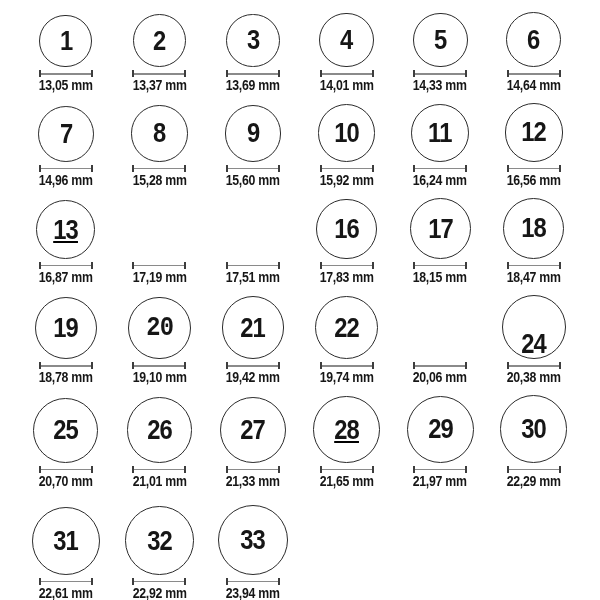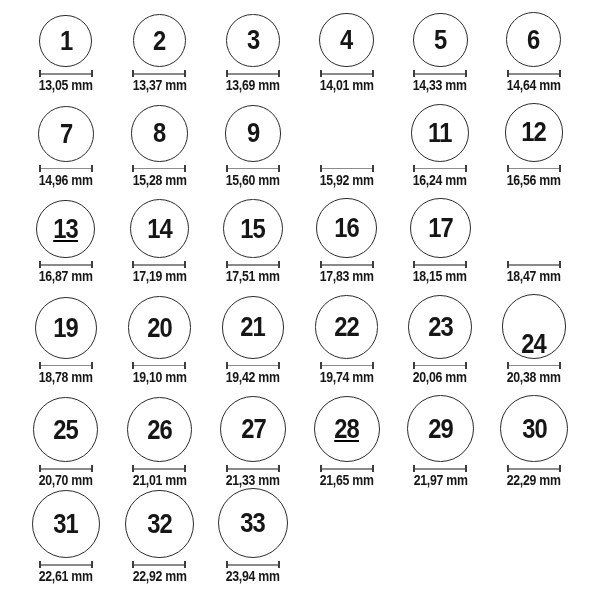--- a/index.html
+++ b/index.html
@@ -18,22 +18,21 @@
     width: 600px;
     padding: 12px 19px 0 19px;
   }
   .row {
     display: flex;
     justify-content: flex-start;
     align-items: flex-end;
     margin-bottom: 10px;
   }
   .row.last-gap {
-    margin-bottom: 0;
-    justify-content: space-between;
+    margin-bottom: 16px;
   }
   .cell {
     width: 93.6px;
     display: flex;
     flex-direction: column;
     align-items: center;
     justify-content: flex-end;
   }
   .circle {
     box-sizing: border-box;
@@ -163,20 +162,23 @@
       <div class="cell">
         <div class="circle" style="width: 56.8px; height: 56.8px;">
           <span class="num">9</span>
         </div>
         <div class="dim">
           <span class="line"></span>
         </div>
         <div class="mm">15,60 mm</div>
       </div>
       <div class="cell">
+        <div class="circle" style="width: 57.3px; height: 57.3px;">
+          <span class="num">10</span>
+        </div>
         <div class="dim">
           <span class="line"></span>
         </div>
         <div class="mm">15,92 mm</div>
       </div>
       <div class="cell">
         <div class="circle" style="width: 57.8px; height: 57.8px; text-align: right;">
           <span class="num">11</span>
         </div>
         <div class="dim">
@@ -198,32 +200,26 @@
       <div class="cell">
         <div class="circle" style="width: 58.8px; height: 58.8px; text-decoration: underline;">
           <span class="num">13</span>
         </div>
         <div class="dim">
           <span class="line"></span>
         </div>
         <div class="mm">16,87 mm</div>
       </div>
       <div class="cell">
-        <div class="circle" style="width: 59.3px; height: 59.3px;">
-          <span class="num">14</span>
-        </div>
         <div class="dim">
           <span class="line"></span>
         </div>
         <div class="mm">17,19 mm</div>
       </div>
       <div class="cell">
-        <div class="circle" style="width: 59.8px; height: 59.8px;">
-          <span class="num">15</span>
-        </div>
         <div class="dim">
           <span class="line"></span>
         </div>
         <div class="mm">17,51 mm</div>
       </div>
       <div class="cell">
         <div class="circle" style="width: 60.3px; height: 60.3px; justify-content: center;">
           <span class="num">16</span>
         </div>
         <div class="dim">
@@ -234,38 +230,41 @@
       <div class="cell">
         <div class="circle" style="width: 60.9px; height: 60.9px;">
           <span class="num">17</span>
         </div>
         <div class="dim">
           <span class="line"></span>
         </div>
         <div class="mm">18,15 mm</div>
       </div>
       <div class="cell">
+        <div class="circle" style="width: 61.4px; height: 61.4px;">
+          <span class="num">18</span>
+        </div>
         <div class="dim">
           <span class="line"></span>
         </div>
         <div class="mm">18,47 mm</div>
       </div>
     </div>
     <div class="row">
       <div class="cell">
         <div class="circle" style="width: 61.9px; height: 61.9px;">
           <span class="num">19</span>
         </div>
         <div class="dim">
           <span class="line"></span>
         </div>
         <div class="mm">18,78 mm</div>
       </div>
       <div class="cell">
-        <div class="circle" style="width: 62.4px; height: 62.4px;">
+        <div class="circle" style="width: 62.4px; height: 62.4px; font-family: Liberation Mono, monospace;">
           <span class="num">20</span>
         </div>
         <div class="dim">
           <span class="line"></span>
         </div>
         <div class="mm">19,10 mm</div>
       </div>
       <div class="cell">
         <div class="circle" style="width: 62.9px; height: 62.9px; text-align: center;">
           <span class="num">21</span>
@@ -278,23 +277,20 @@
       <div class="cell">
         <div class="circle" style="width: 63.4px; height: 63.4px;">
           <span class="num">22</span>
         </div>
         <div class="dim">
           <span class="line"></span>
         </div>
         <div class="mm">19,74 mm</div>
       </div>
       <div class="cell">
-        <div class="circle" style="width: 63.9px; height: 63.9px;">
-          <span class="num">23</span>
-        </div>
         <div class="dim">
           <span class="line"></span>
         </div>
         <div class="mm">20,06 mm</div>
       </div>
       <div class="cell">
         <div class="circle" style="width: 64.4px; height: 64.4px; align-items: flex-end;">
           <span class="num">24</span>
         </div>
         <div class="dim">

